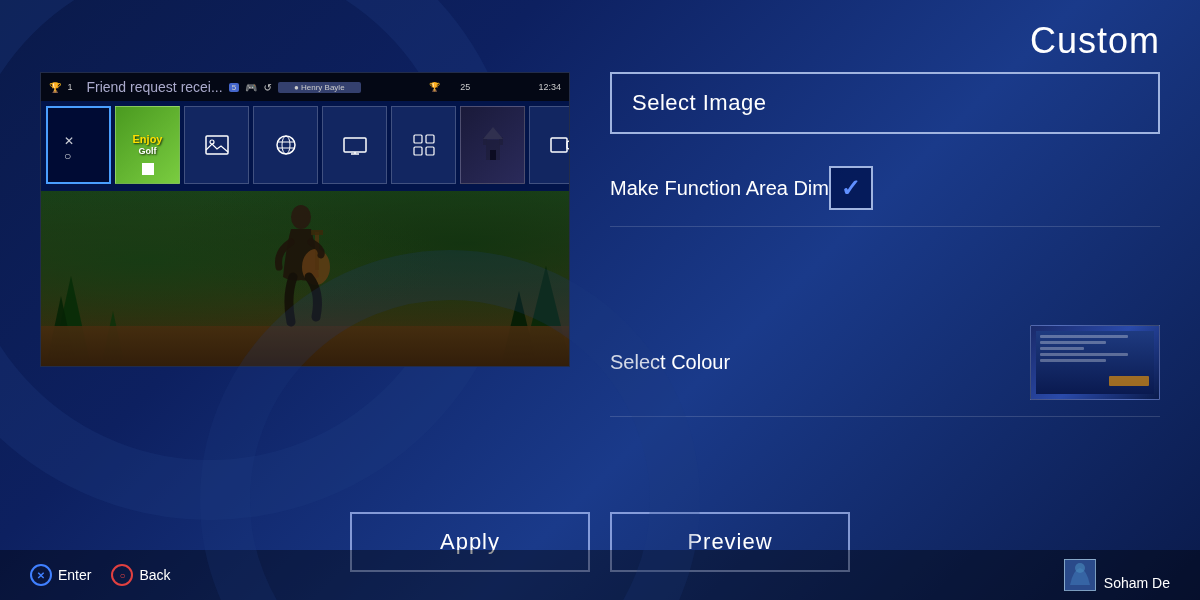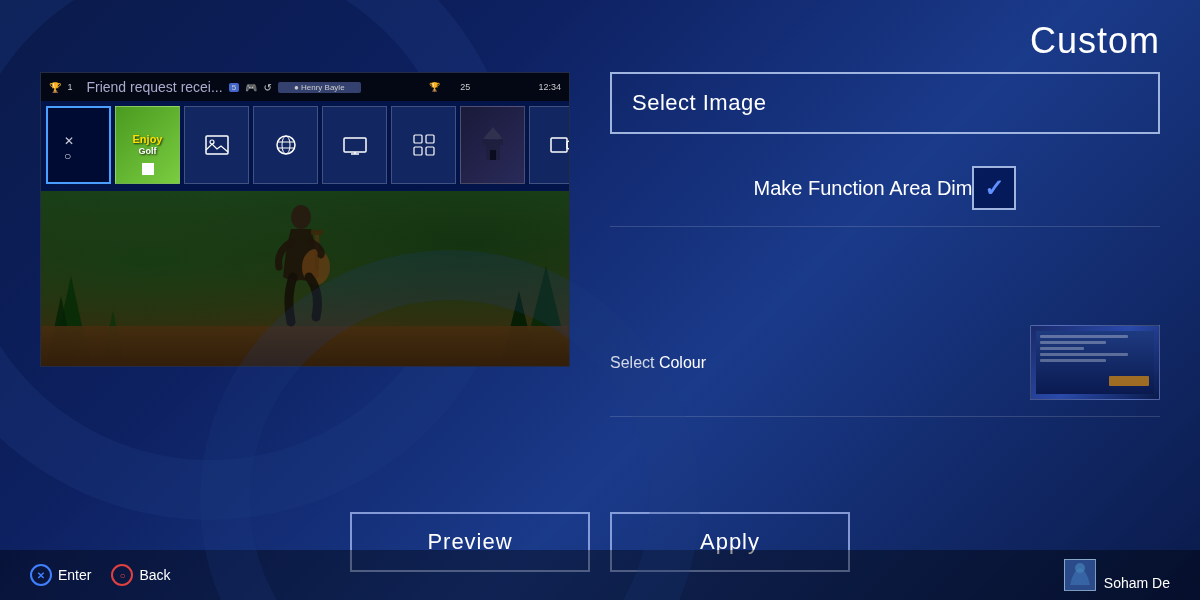--- a/index.html
+++ b/index.html
@@ -154,21 +154,21 @@
       padding: 16px 20px;
       text-align: left;
       cursor: pointer;
       letter-spacing: 0.5px;
       width: 100%;
     }
 
     .make-dim-row {
       display: flex;
       align-items: center;
-      justify-content: center;
+      justify-content: flex-start;
       padding: 16px 0;
       border-bottom: 1px solid rgba(255,255,255,0.15);
       font-size: 20px;
       font-weight: 300;
     }
 
     .checkbox-container {
       width: 44px;
       height: 44px;
       border: 2px solid #a0b4e0;
@@ -185,21 +185,21 @@
       font-size: 24px;
       font-weight: bold;
     }
 
     .select-colour-row {
       display: flex;
       align-items: center;
       justify-content: space-between;
       padding: 16px 0;
       border-bottom: 1px solid rgba(255,255,255,0.15);
-      font-size: 16px;
+      font-size: 20px;
       font-weight: 300;
       cursor: pointer;
       margin-top: 20px;
     }
 
     .colour-thumbnail {
       width: 130px;
       height: 75px;
       background: linear-gradient(135deg, #1a2a6a 0%, #2a4aaa 50%, #0a1a4a 100%);
       border: 1px solid rgba(255,255,255,0.2);
@@ -534,22 +534,22 @@
           <div class="thumb-row medium"></div>
           <div style="position:absolute; bottom:8px; right:5px; width:40px; height:10px; background:rgba(255,160,0,0.6); border-radius:1px;"></div>
         </div>
       </div>
     </div>
 
   </div>
 </div>
 
 <div class="bottom-buttons">
+  <button class="action-btn">Apply</button>
   <button class="action-btn">Preview</button>
-  <button class="action-btn">Apply</button>
 </div>
 
 <div class="bottom-bar">
   <div class="bottom-controls">
     <div class="control-item">
       <div class="btn-circle btn-x">
         <span>✕</span>
       </div>
       <span>Enter</span>
     </div>

